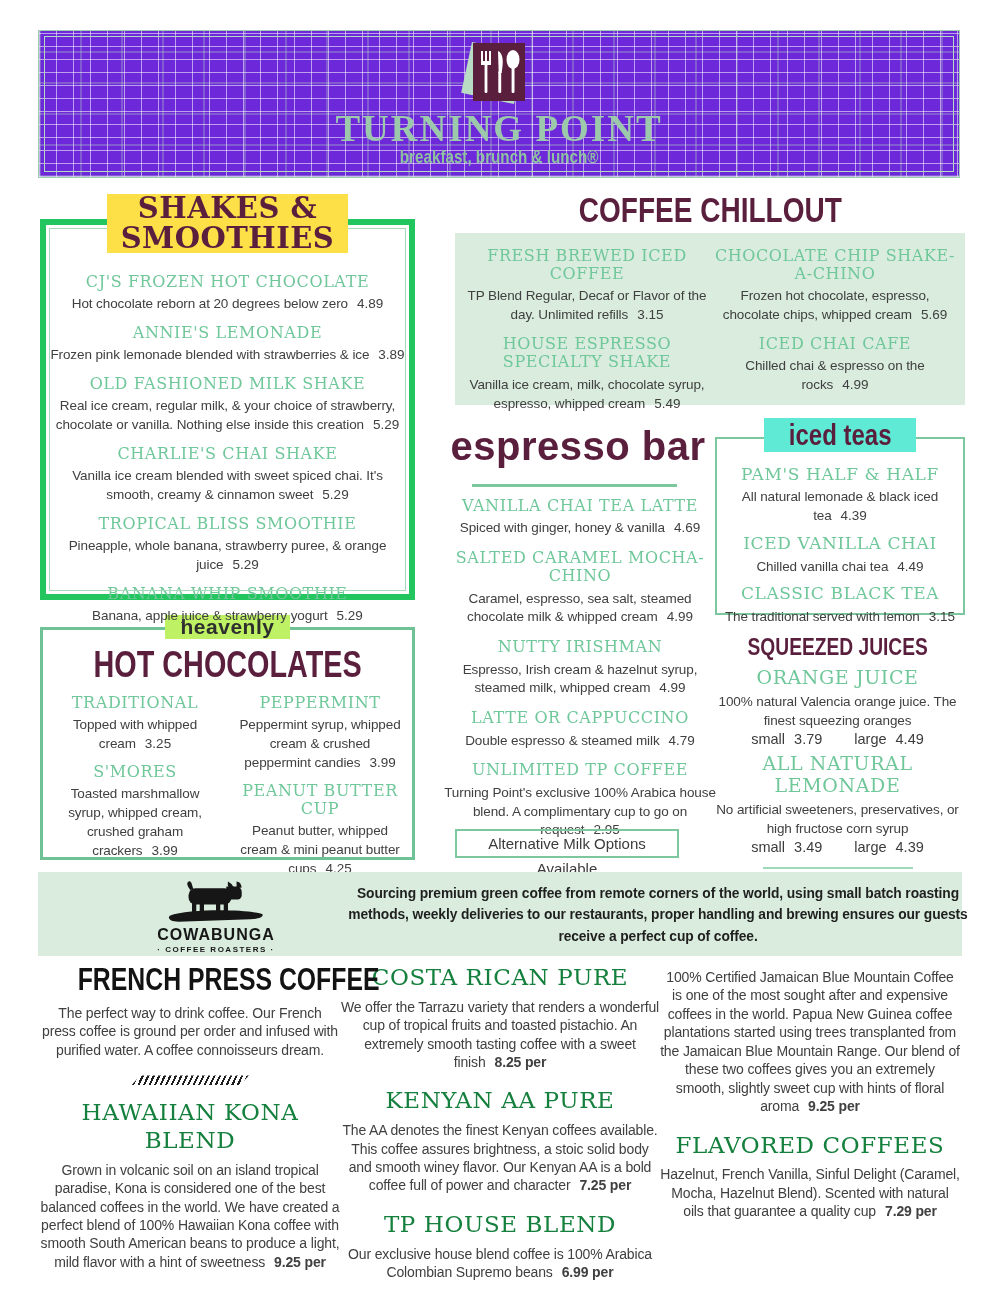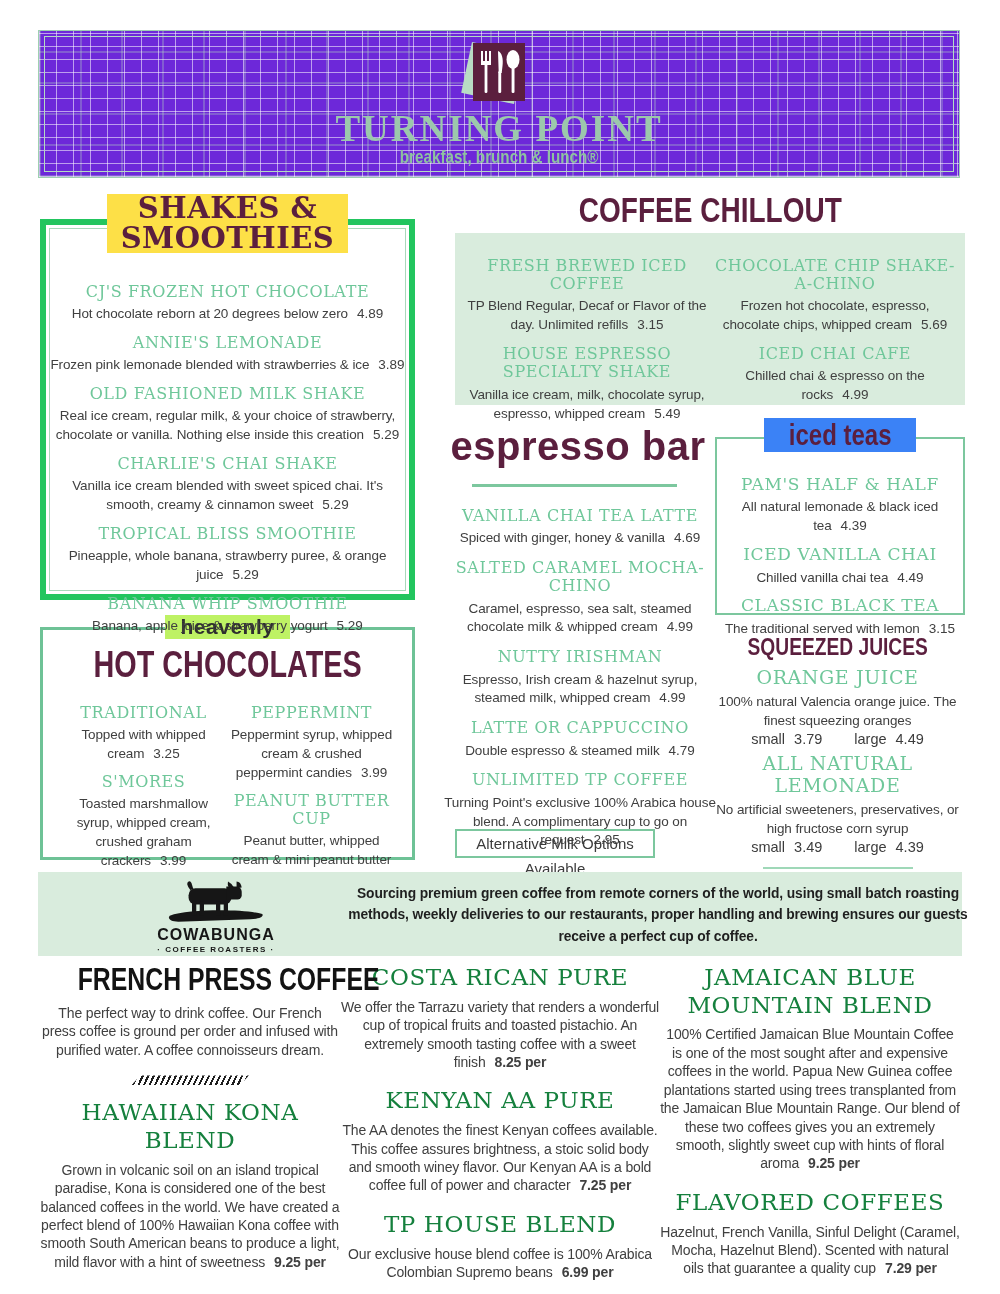--- a/index.html
+++ b/index.html
@@ -20,21 +20,21 @@
   .logo-green-sq { position:absolute; left:2px; top:6px; width:54px; height:52px; background:#b9dcc4; transform:rotate(12deg); }
   .logo-purple-sq { position:absolute; left:9px; top:2px; width:52px; height:58px; background:#5b1f3e; }
   .brand { position:absolute; left:0; right:0; top:76px; text-align:center;
     font-family:"Liberation Serif", serif; font-weight:bold; font-size:37px; letter-spacing:2px; color:#9cc8ac; }
   .tagline-row { position:absolute; left:0; right:0; top:115px; text-align:center; color:#8ec2a0; }
   .tagline-row .condX { font-size:19px; font-weight:bold; }
 
   .condX { display:inline-block; transform:scaleX(.8); transform-origin:50% 50%; white-space:nowrap; }
 
   
-  .item { text-align:center; margin:10px auto 11px auto; }
+  .item { text-align:center; margin:0 auto 11px auto; }
   .item .name { display:block; font-family:"DejaVu Serif", serif; font-size:16px; line-height:1.14;
     letter-spacing:.6px; color:#6fc79a; margin-bottom:3px; }
   .item .desc { font-size:13.5px; line-height:1.25; color:#404040; letter-spacing:-.1px; }
   .item .price { font-size:13.5px; color:#404040; margin-left:9px; white-space:nowrap; }
 
   .maroon { color:#5b1f3e; }
 
   
   .shakes-head { position:absolute; left:40px; top:194px; width:375px; text-align:center; z-index:3; }
   .shakes-head .bg { display:inline-block; background:#fde047; padding:0 14px;
@@ -52,28 +52,28 @@
   .chillout-col { width:250px; }
   .chillout-col .item { width:248px; }
 
   
   .espresso-head { position:absolute; left:448px; top:424px; width:260px; text-align:center;
     font-weight:800; font-size:40px; letter-spacing:.5px; }
   .espresso-rule { position:absolute; left:472px; top:484px; width:205px; height:3px; background:#7cc79e; }
   .espresso-list { position:absolute; left:442px; top:497px; width:276px; }
   .espresso-list .item { width:276px; margin-bottom:12px; }
 
-  .note-box { position:absolute; left:455px; top:829px; width:200px; height:29px;
+  .note-box { position:absolute; left:455px; top:829px; width:224px; height:29px;
     border:2px solid #7cc79e; text-align:center; line-height:25px; font-size:15px; color:#3b3b3b; }
 
   
   .icedteas-box { position:absolute; left:715px; top:437px; width:250px; height:178px;
     border:2px solid #7cc79e; padding-top:26px; }
   .icedteas-head { position:absolute; left:0; right:0; top:-21px; text-align:center; }
-  .icedteas-head .bg { display:inline-block; background:#3b82f6; padding:0 12px; }
+  .icedteas-head .bg { display:inline-block; background:#5eead4; padding:0 12px; }
   .icedteas-head .condX { font-size:30px; font-weight:800; }
   .icedteas-box .item { width:236px; margin-bottom:9px; }
   .icedteas-box .item .name { font-size:17px; }
 
   
   .juices { position:absolute; left:710px; top:633px; width:255px; text-align:center; }
   .juices-title .condX { font-size:24px; font-weight:800; }
   .juices .item { width:255px; margin-top:6px; margin-bottom:4px; }
   .juices .item .name { font-size:19px; }
   .sizes { display:flex; justify-content:center; gap:9px; font-size:14.5px; color:#3c3c3c; margin-top:2px; }
@@ -83,21 +83,21 @@
   .juices-footer .price { margin-left:10px; }
 
   
   .hotchoc-box { position:absolute; left:40px; top:627px; width:375px; height:233px;
     border:3px solid #6ec296; padding-top:14px; }
   .hotchoc-eyebrow { position:absolute; left:0; right:0; top:-15px; text-align:center; }
   .hotchoc-eyebrow .bg { display:inline-block; background:#bef264; padding:0 16px;
     font-weight:800; font-size:21px; color:#2e2e2e; letter-spacing:.5px; }
   .hotchoc-title { text-align:center; margin-bottom:8px; }
   .hotchoc-title .condX { font-size:36px; font-weight:800; }
-  .hotchoc-cols { display:flex; justify-content:center; padding:0 16px; }
+  .hotchoc-cols { display:flex; justify-content:space-between; padding:0 8px; }
   .hotchoc-col { width:168px; }
   .hotchoc-col .item { width:168px; margin-bottom:10px; }
 
   
   .cow-banner { position:absolute; left:38px; top:872px; width:924px; height:84px; background:#d9ecdd; }
   .cow-logo { position:absolute; left:98px; top:6px; width:160px; text-align:center; color:#161616; }
   .cow-logo svg { display:block; margin:0 auto; }
   .cow-title { font-weight:800; font-size:16px; letter-spacing:1px; line-height:1; margin-top:1px; }
   .cow-sub { font-weight:bold; font-size:8px; letter-spacing:1.5px; margin-top:2px; }
   .cow-blurb { position:absolute; left:300px; top:11px; width:640px; text-align:center;
@@ -361,21 +361,20 @@
       <div class="bpara">
         <span>The AA denotes the finest Kenyan coffees available. This coffee assures brightness, a stoic solid body and smooth winey flavor. Our Kenyan AA is a bold coffee full of power and character</span><span class="price">7.25 per</span>
       </div>
       <span class="bname">TP HOUSE BLEND</span>
       <div class="bpara">
         <span>Our exclusive house blend coffee is 100% Arabica Colombian Supremo beans</span><span class="price">6.99 per</span>
       </div>
     </div>
 
     <div class="bcol">
-      <span class="bname first">JAMAICAN BLUE MOUNTAIN BLEND</span>
       <div class="bpara">
         <span>100% Certified Jamaican Blue Mountain Coffee is one of the most sought after and expensive coffees in the world. Papua New Guinea coffee plantations started using trees transplanted from the Jamaican Blue Mountain Range. Our blend of these two coffees gives you an extremely smooth, slightly sweet cup with hints of floral aroma</span><span class="price">9.25 per</span>
       </div>
       <span class="bname">FLAVORED COFFEES</span>
       <div class="bpara">
         <span>Hazelnut, French Vanilla, Sinful Delight (Caramel, Mocha, Hazelnut Blend). Scented with natural oils that guarantee a quality cup</span><span class="price">7.29 per</span>
       </div>
     </div>
 
   </div>

